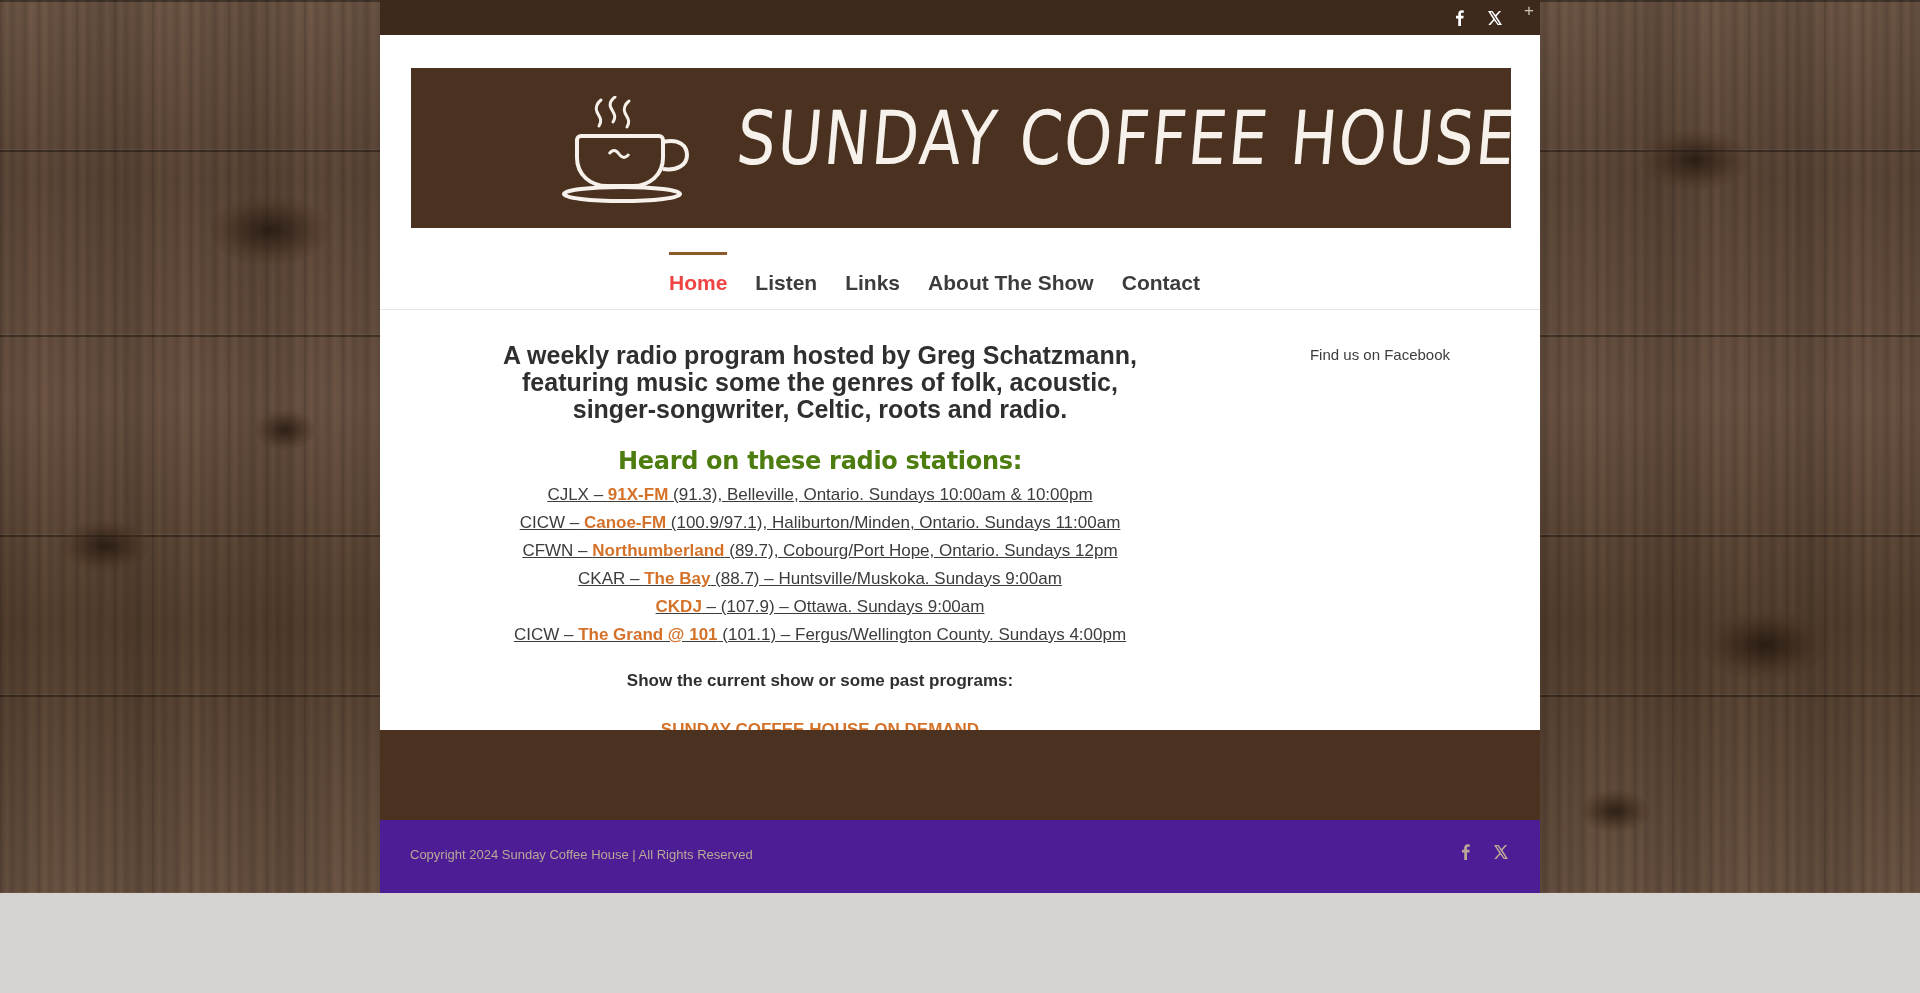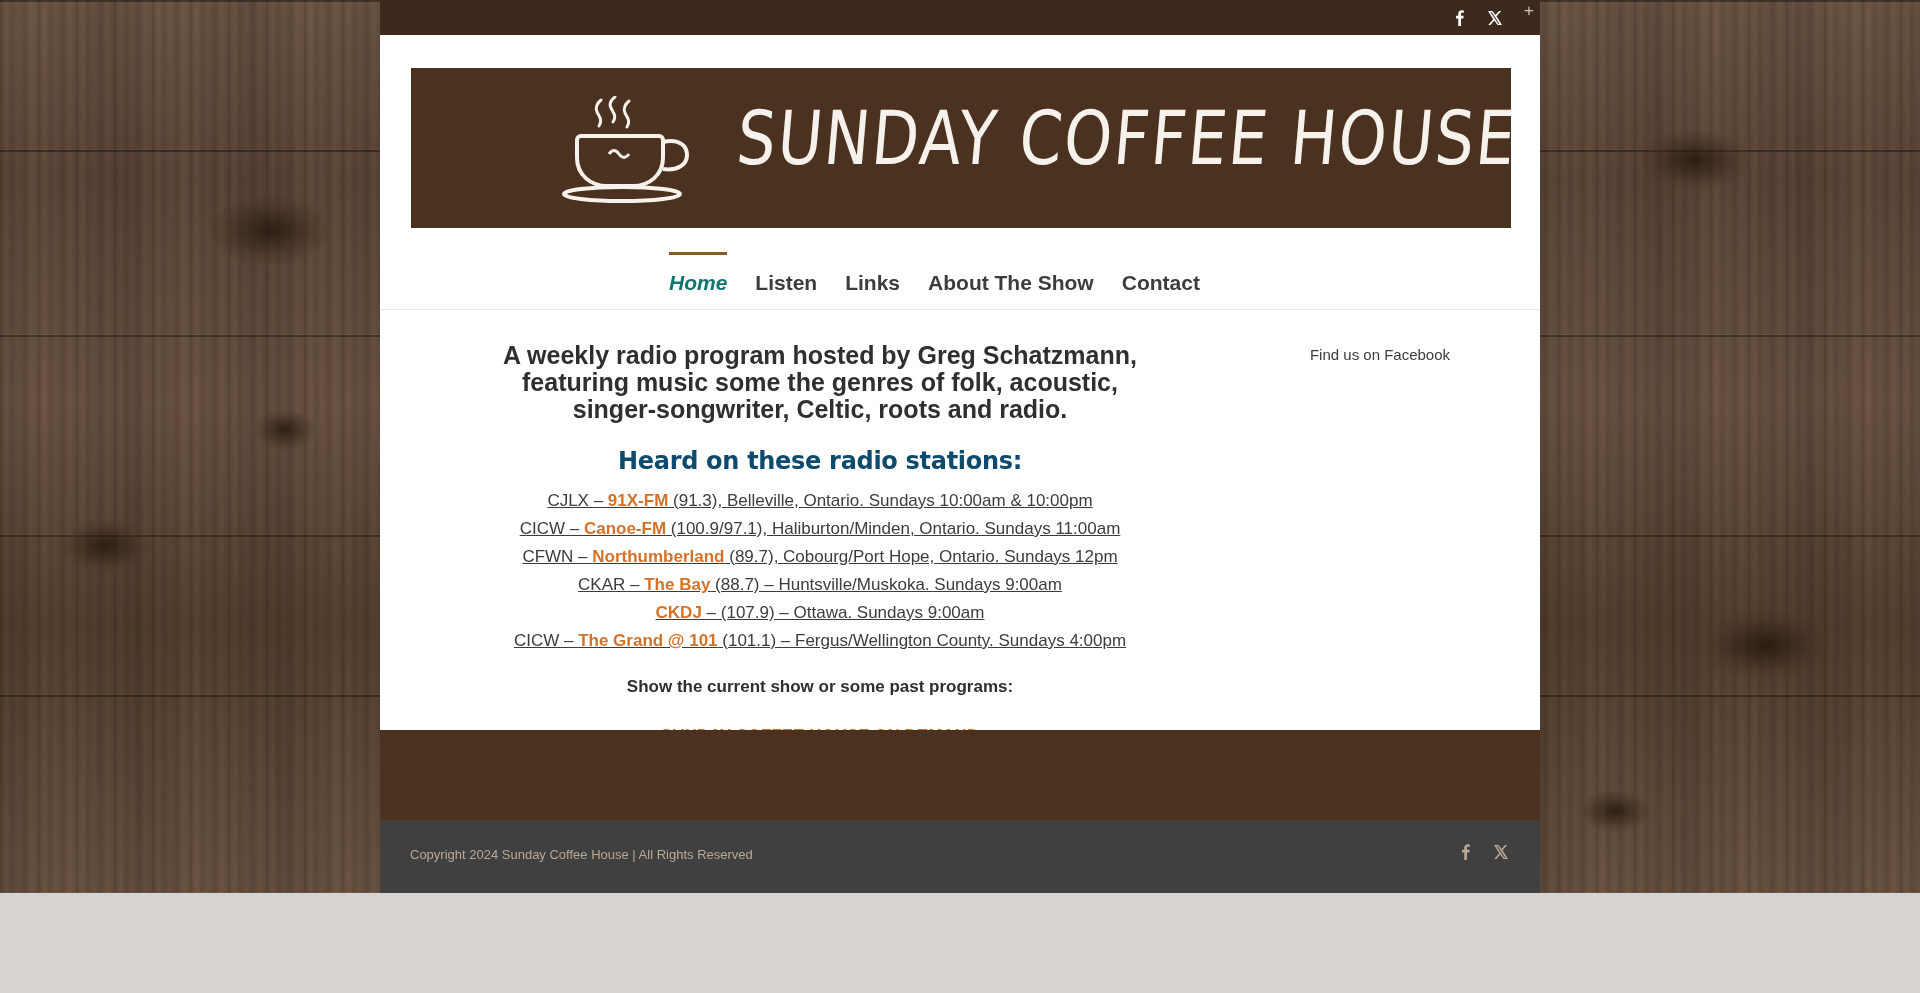--- a/index.html
+++ b/index.html
@@ -137,21 +137,21 @@
   }
   .nav-item {
     position: relative;
     font-size: 21px;
     font-weight: 700;
     color: #3c3c3b;
     line-height: 54px;
     white-space: nowrap;
     cursor: pointer;
   }
-  .nav-item.active { color: #0f766e; font-style: italic; }
+  .nav-item.active { color: #ef4444; }
   .nav-item.active::before {
     content: "";
     position: absolute;
     left: 0; top: -4px;
     width: 100%; height: 3px;
     background: #8a5a2b;
   }
 
   
   .content {
@@ -168,24 +168,24 @@
   }
   .intro {
     font-size: 25px;
     font-weight: 700;
     color: #2f2f2e;
     line-height: 27px;
     margin: 0;
     padding-top: 20px;
   }
   .heard-title {
-    margin: 24px 0 12px 0;
+    margin: 24px 0 6px 0;
     font-size: 24px;
     font-weight: 700;
-    color: #0c4a6e;
+    color: #4d7c0f;
     font-family: "DejaVu Sans", sans-serif;
     letter-spacing: -0.3px;
   }
   .station {
     font-size: 17px;
     color: #3c3c3b;
     line-height: 28px;
     margin: 0;
     text-decoration: underline;
   }
@@ -224,21 +224,21 @@
   .footer-brown {
     position: absolute;
     left: 0; top: 730px;
     width: 1160px; height: 90px;
     background: #4b3120;
   }
   .footer-dark {
     position: absolute;
     left: 0; top: 820px;
     width: 1160px; height: 73px;
-    background: #404040;
+    background: #4c1d95;
   }
   .copyright {
     position: absolute;
     left: 30px; top: 27px;
     font-size: 13px;
     color: #b9a898;
   }
   .footer-social {
     position: absolute;
     right: 32px; top: 24px;

